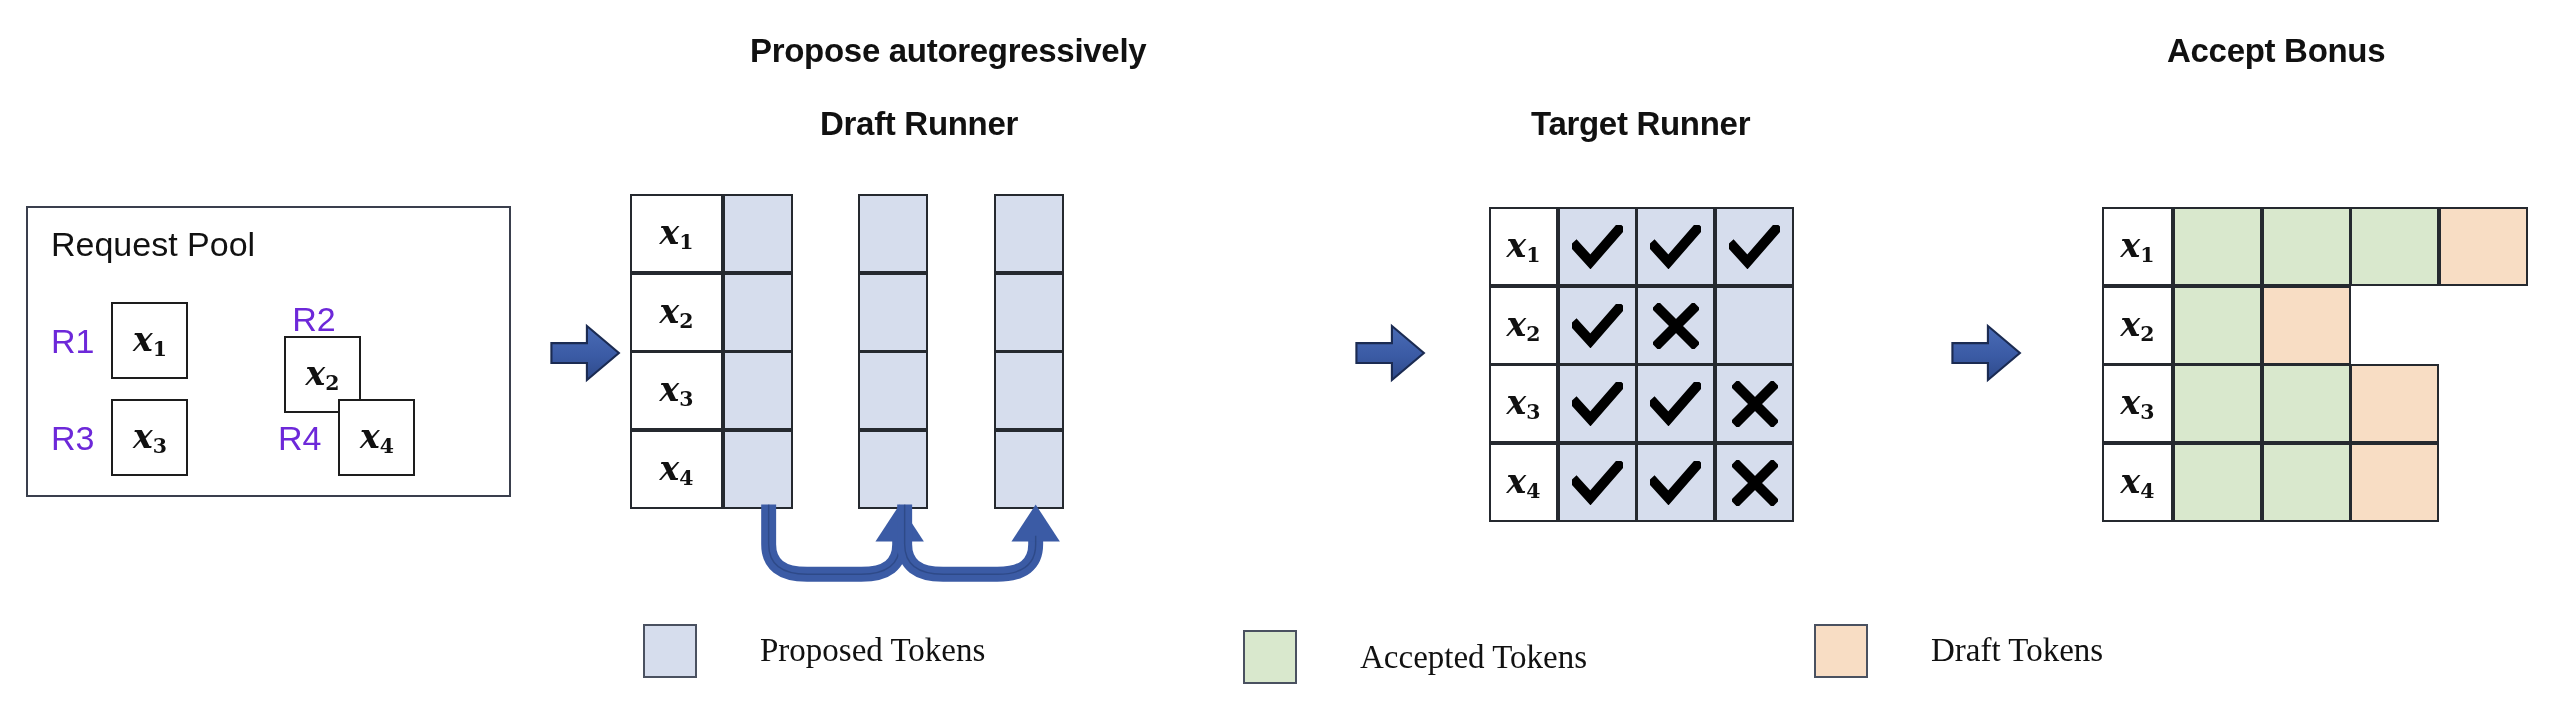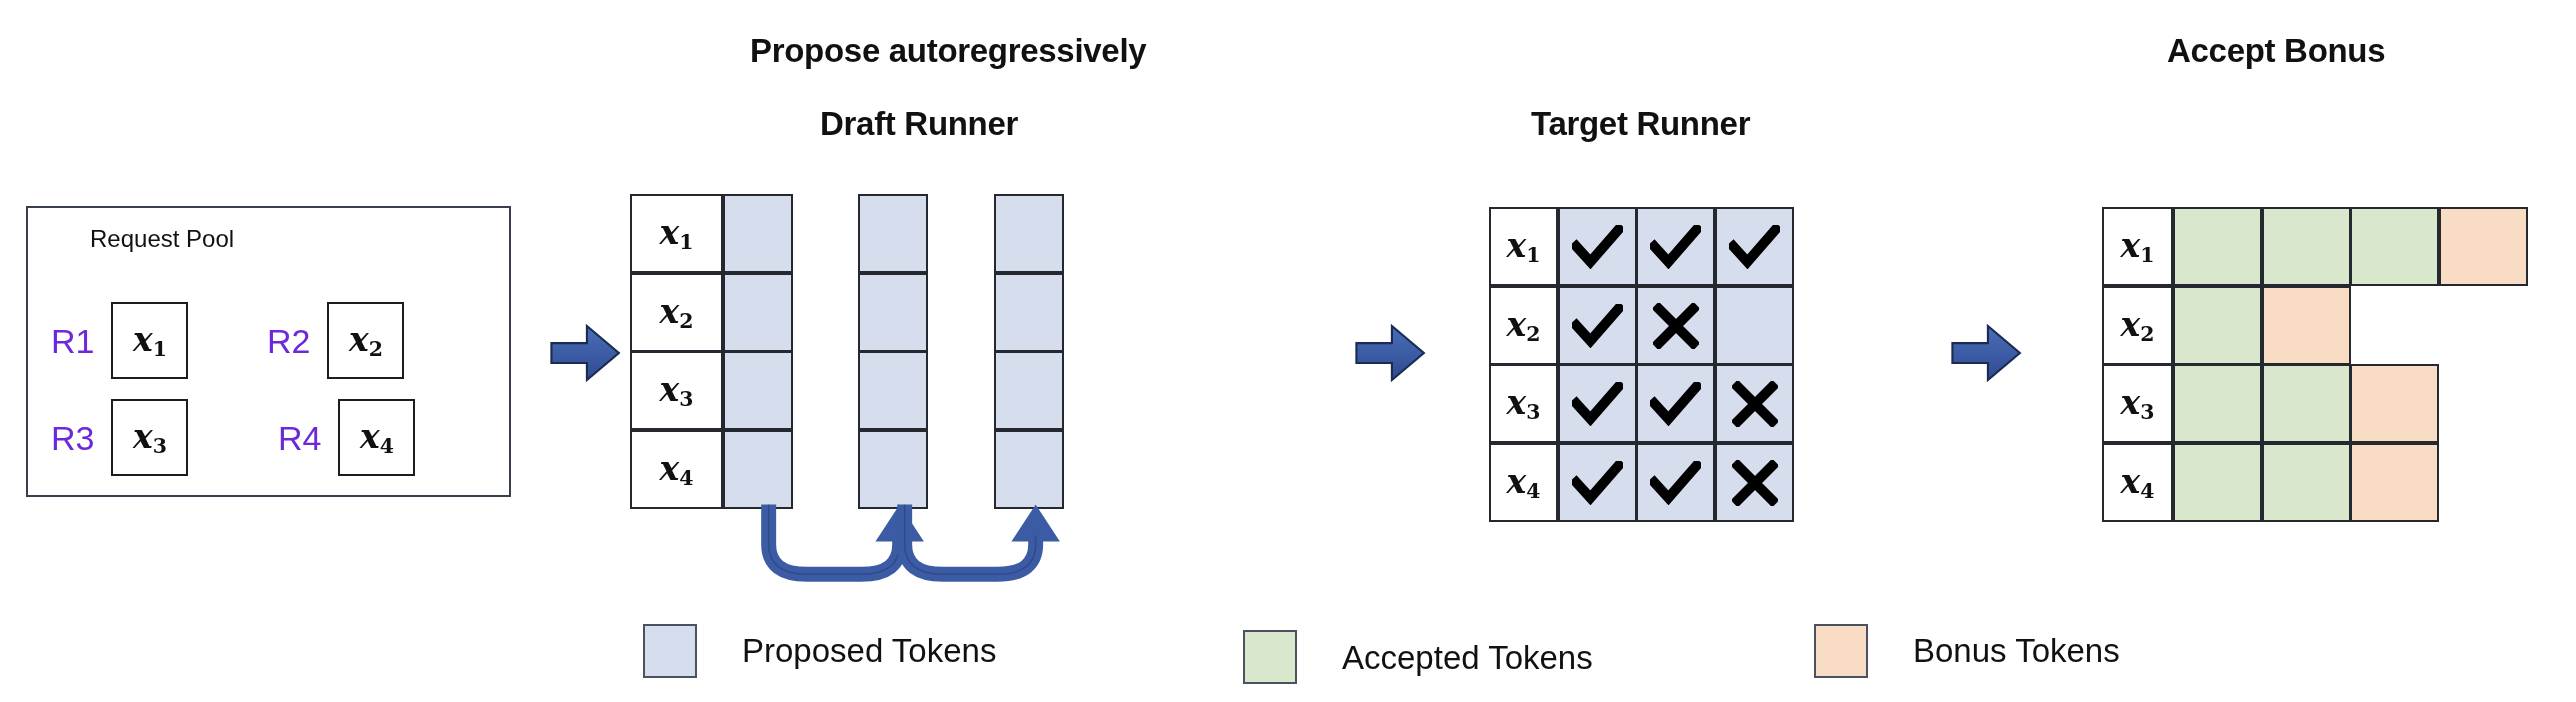--- a/index.html
+++ b/index.html
@@ -43,25 +43,24 @@
     position: absolute;
     left: 26px; top: 206px;
     width: 485px; height: 291px;
     border: 2.9px solid #3a3f4d;
     background: #ffffff;
     box-sizing: border-box;
   }
   #request-pool .pool-title {
     position: absolute;
     left: 23px; top: 18.6px;
-    font-size: 24px;
+    font-size: 34px;
     line-height: 1;
     color: #111111;
     white-space: nowrap;
-    margin-left: 39px;
   }
   .pool-cell {
     position: absolute;
     display: flex;
     align-items: center;
   }
   .pool-label {
     font-size: 34px;
     line-height: 1;
     margin-right: 17px;
@@ -86,21 +85,21 @@
     font-weight: 700;
     color: #111111;
   }
   .tok sub {
     font-size: 0.62em;
     font-style: normal;
     font-weight: 700;
     vertical-align: -0.22em;
   }
   #pool-r1 { left: 23px;  top: 94px; }
-  #pool-r2 { left: 239px; top: 94px; }
+  #pool-r2 { left: 256px; top: 94px; flex-direction: column; }
   #pool-r3 { left: 23px;  top: 191px; }
   #pool-r4 { left: 250px; top: 191px; }
 
   
   .block-arrow {
     position: absolute;
     width: 71px;
     height: 60px;
   }
 
@@ -153,23 +152,24 @@
   }
   .legend-swatch {
     width: 54px;
     height: 54px;
     border: 2.9px solid #4a5160;
     box-sizing: border-box;
   }
   .legend-text {
     font-size: 33px;
     line-height: 1;
-    margin-left: 45px;
+    margin-left: 63px;
     white-space: nowrap;
     color: #111111;
+    font-family: Liberation Serif, serif;
   }
   #lg-proposed { left: 0px;    top: 8.6px; }
   #lg-accepted { left: 600px;  top: 15px; }
   #lg-bonus    { left: 1171px; top: 8.6px; }
 </style>
 </head>
 <body>
 
 <div class="stage">
 
@@ -429,18 +429,18 @@
     <div class="legend-item" id="lg-proposed">
       <span class="legend-swatch cell-blue"></span>
       <span class="legend-text">Proposed Tokens</span>
     </div>
     <div class="legend-item" id="lg-accepted">
       <span class="legend-swatch cell-green"></span>
       <span class="legend-text">Accepted Tokens</span>
     </div>
     <div class="legend-item" id="lg-bonus">
       <span class="legend-swatch cell-orange"></span>
-      <span class="legend-text">Bonus Tokens</span>
+      <span class="legend-text">Draft Tokens</span>
     </div>
   </div>
 
 </div>
 
 
 </body></html>

